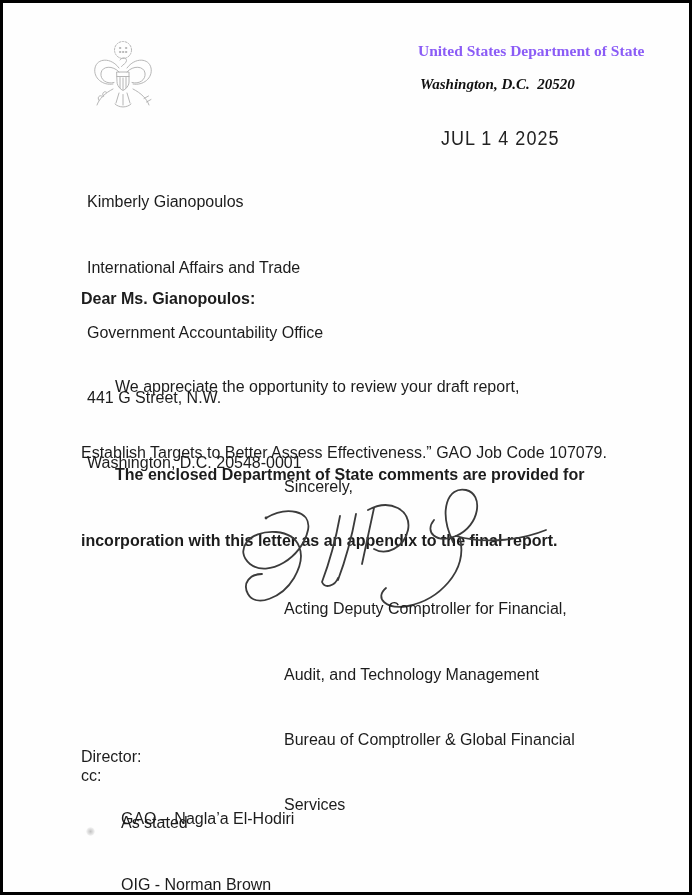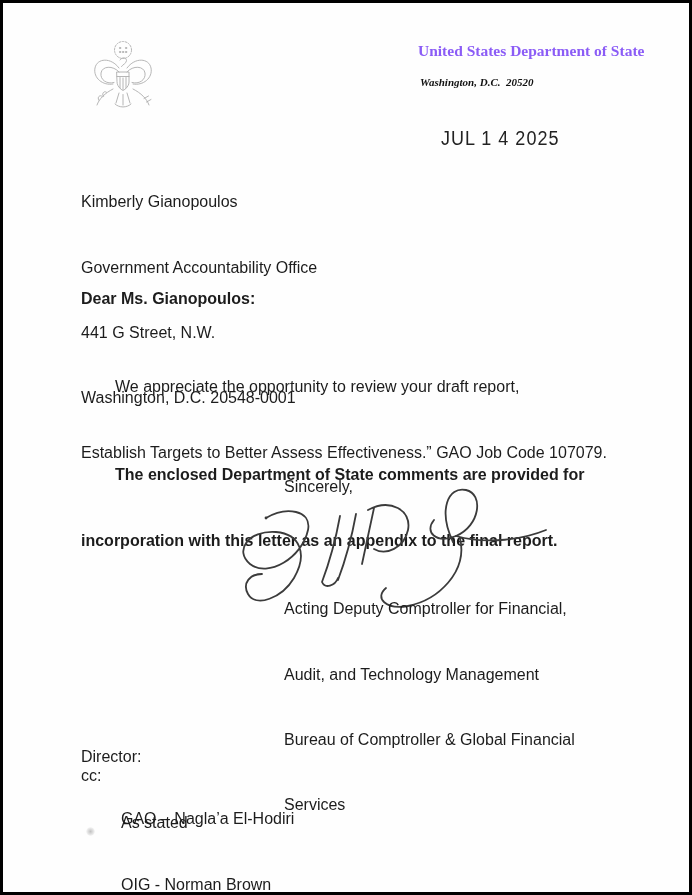--- a/index.html
+++ b/index.html
@@ -29,21 +29,21 @@
     color: #8b5cf6;
     white-space: pre;
   }
   .letterhead-city {
     position: absolute;
     left: 417px;
     top: 73px;
     font-family: "Liberation Serif", serif;
     font-weight: bold;
     font-style: italic;
-    font-size: 11px;
+    font-size: 15px;
     color: #111;
     white-space: pre;
   }
   .seal {
     position: absolute;
     left: 86px;
     top: 36px;
     width: 68px;
     height: 78px;
   }
@@ -59,21 +59,21 @@
     transform: scaleY(1.12);
     transform-origin: top left;
     white-space: pre;
   }
   
   .txt {
     font-size: 16px;
     line-height: 21.7px;
     white-space: pre;
   }
-  .recipient-block { position: absolute; left: 78px; top: 145px; }
+  .recipient-block { position: absolute; left: 84px; top: 145px; }
   .salutation      { position: absolute; left: 78px; top: 285px; font-weight: bold; }
   .paragraph-1     { position: absolute; left: 78px; top: 330px; }
   .paragraph-2     { position: absolute; left: 78px; top: 418px; font-weight: bold; }
   .indent-first { padding-left: 34px; }
   .valediction     { position: absolute; left: 281px; top: 473px; }
   .signer-block    { position: absolute; left: 281px; top: 552px; }
   .signature-svg {
     position: absolute;
     left: 225px;
     top: 479px;
@@ -126,20 +126,21 @@
     <path d="M26,65 C30,69 38,69 42,65"></path>
   </svg>
 
   <div class="letterhead-agency">United States Department of State</div>
   <div class="letterhead-city">Washington, D.C.  20520</div>
 
   <div class="date-stamp">JUL 1 4 2025</div>
 
   <div class="recipient-block txt">
     <div>Kimberly Gianopoulos</div>
+    <div>International Affairs and Trade</div>
     <div>Government Accountability Office</div>
     <div>441 G Street, N.W.</div>
     <div>Washington, D.C. 20548-0001</div>
   </div>
 
   <div class="salutation txt">Dear Ms. Gianopoulos:</div>
 
   <div class="paragraph-1 txt">
     <div class="indent-first">We appreciate the opportunity to review your draft report,</div>
     <div>Establish Targets to Better Assess Effectiveness.” GAO Job Code 107079.</div>

